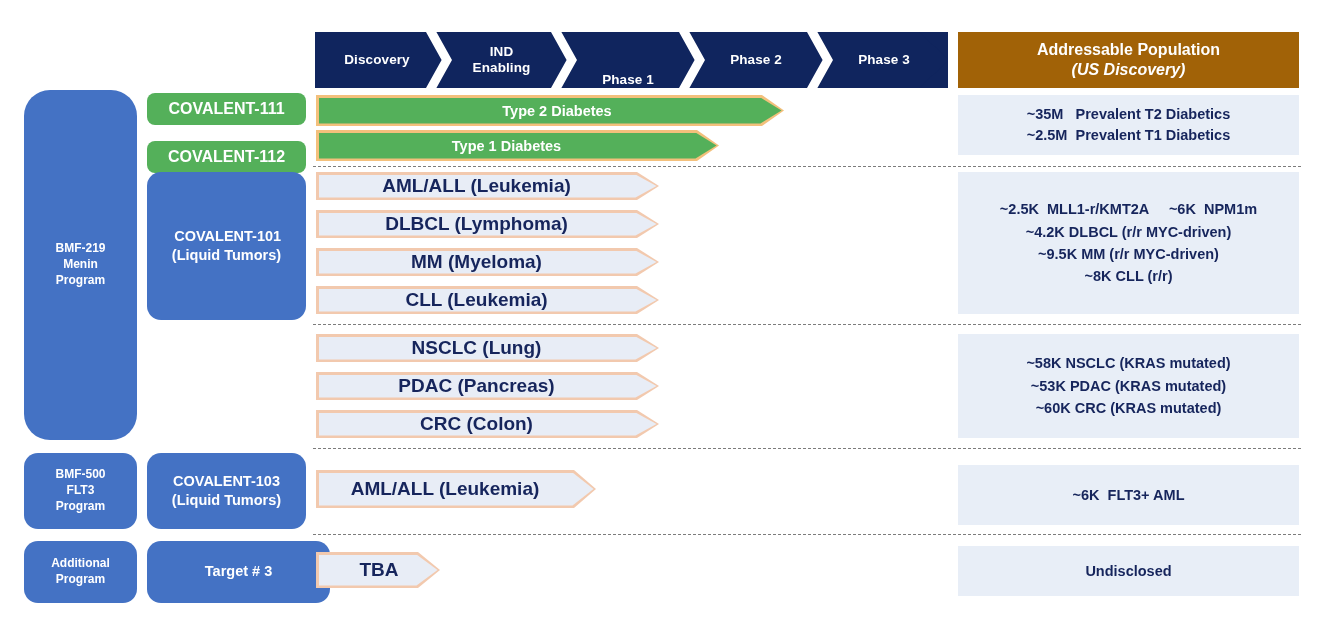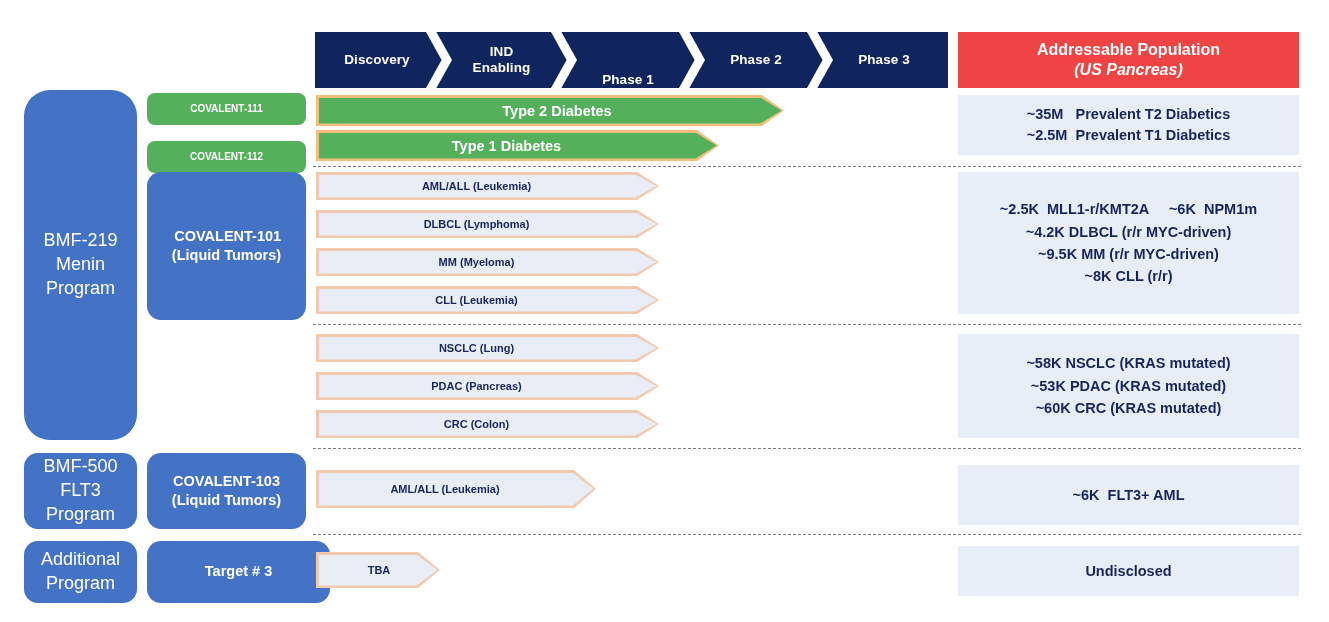--- a/index.html
+++ b/index.html
@@ -40,56 +40,56 @@
     pointer-events:none;
   }
   .phase-tip{
     position:absolute;top:0;right:-1px;height:100%;width:30px;
     background:#10255E;
     clip-path:polygon(0 0, 100% 50%, 0 100%);
   }
 
   
   .pop-header{
-    background:#ef4444;color:#fff;
+    background:#a16207;color:#fff;
     display:flex;flex-direction:column;
     align-items:center;justify-content:center;
     text-align:center;
   }
   .pop-header .l1{font-weight:bold;font-size:16px;line-height:1.25;}
   .pop-header .l2{font-weight:bold;font-style:italic;font-size:16px;line-height:1.25;}
 
   
   .prog-box{
     background:#4472C4;
     border-radius:14px;
     color:#ffffff;
-    font-weight:normal;
-    font-size:18px;
+    font-weight:bold;
+    font-size:12px;
     line-height:1.32;
     display:flex;align-items:center;justify-content:center;
     text-align:center;
     white-space:pre-line;
   }
   .prog-box.tall{border-radius:26px;}
   .trial-box{
     background:#4472C4;
     border-radius:14px;
     color:#ffffff;
     font-weight:bold;
     font-size:14.5px;
     line-height:1.32;
     display:flex;align-items:center;justify-content:center;
     text-align:center;
     white-space:pre-line;
   }
   .trial-box.green{
     background:#54B05A;
     border-radius:8px;
-    font-size:10px;
+    font-size:16px;
   }
 
   
   .bar{
     display:flex;align-items:center;justify-content:center;
     text-align:center;
     font-weight:bold;
   }
   .bar .bar-shape{
     position:absolute;inset:0;
@@ -100,21 +100,21 @@
     clip-path:polygon(0 0, calc(100% - 21px) 0, 100% 50%, calc(100% - 21px) 100%, 0 100%);
   }
   .bar .bar-label{
     position:relative;z-index:3;width:100%;
     padding-right:22px;
     box-sizing:border-box;
   }
   
   .bar.light .bar-shape{background:#F2C9AE;}
   .bar.light .bar-inner{background:#E8EDF6;}
-  .bar.light .bar-label{color:#16255C;font-size:11px;}
+  .bar.light .bar-label{color:#16255C;font-size:19px;}
   
   .bar.green .bar-shape{background:#F3C07C;}
   .bar.green .bar-inner{background:#54B05A;}
   .bar.green .bar-label{color:#ffffff;font-size:14.5px;}
 
   
   .pop-panel{
     background:#E8EEF7;
     display:flex;flex-direction:column;
     align-items:center;justify-content:center;
@@ -156,21 +156,21 @@
       </div>
       <div class="chev" style="left: 492px;"></div>
       <div class="phase-cell" style="width: 128px;">
         <span style="white-space: pre-line;">Phase 3</span>
       </div>
       <div class="phase-tip"></div>
     </div>
 
   <div class="abs pop-header" style="left:958px;top:32px;width:341px;height:56px;">
     <div class="l1">Addressable Population</div>
-    <div class="l2">(US Pancreas)</div>
+    <div class="l2">(US Discovery)</div>
   </div>
 
   <div class="abs prog-box tall" style="left:24px;top:90px;width:113px;height:350px;">BMF-219
 Menin
 Program</div>
 
   <div class="abs prog-box" style="left:24px;top:453px;width:113px;height:76px;">BMF-500
 FLT3
 Program</div>
 

